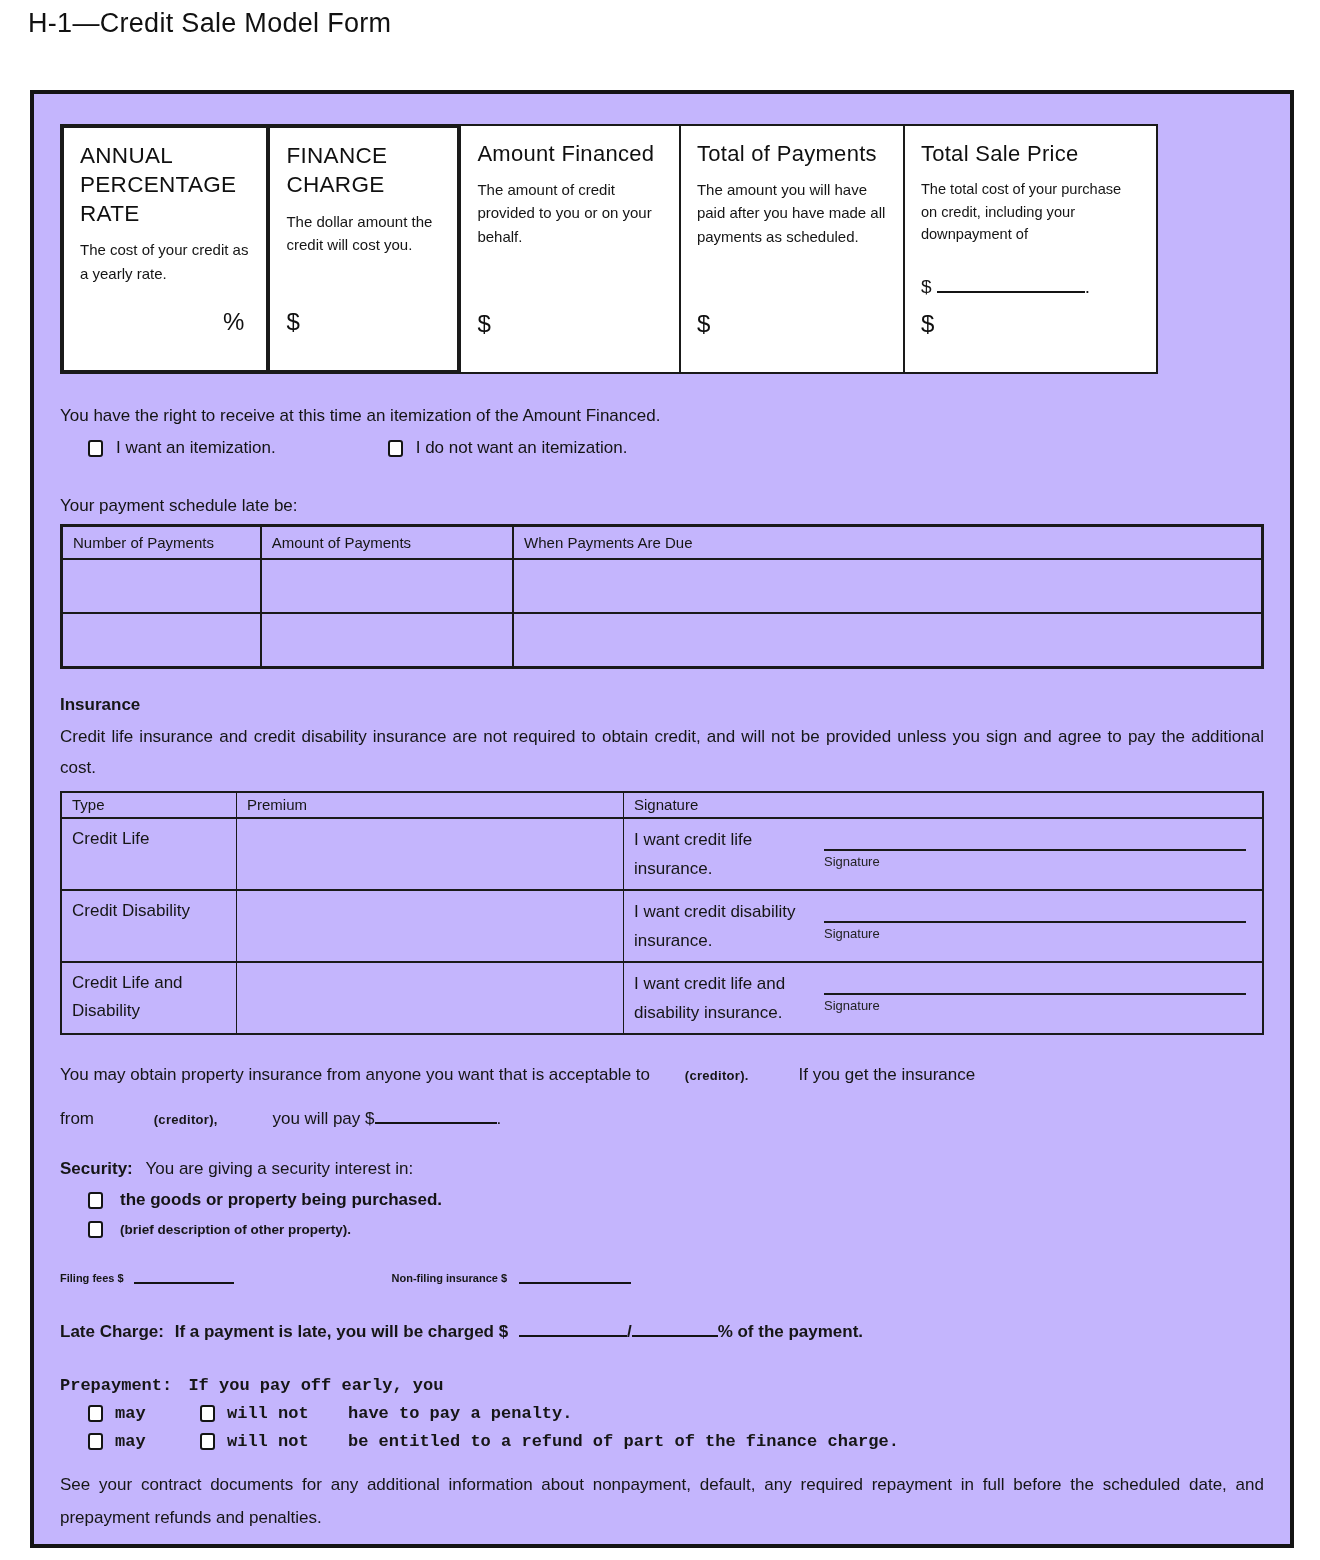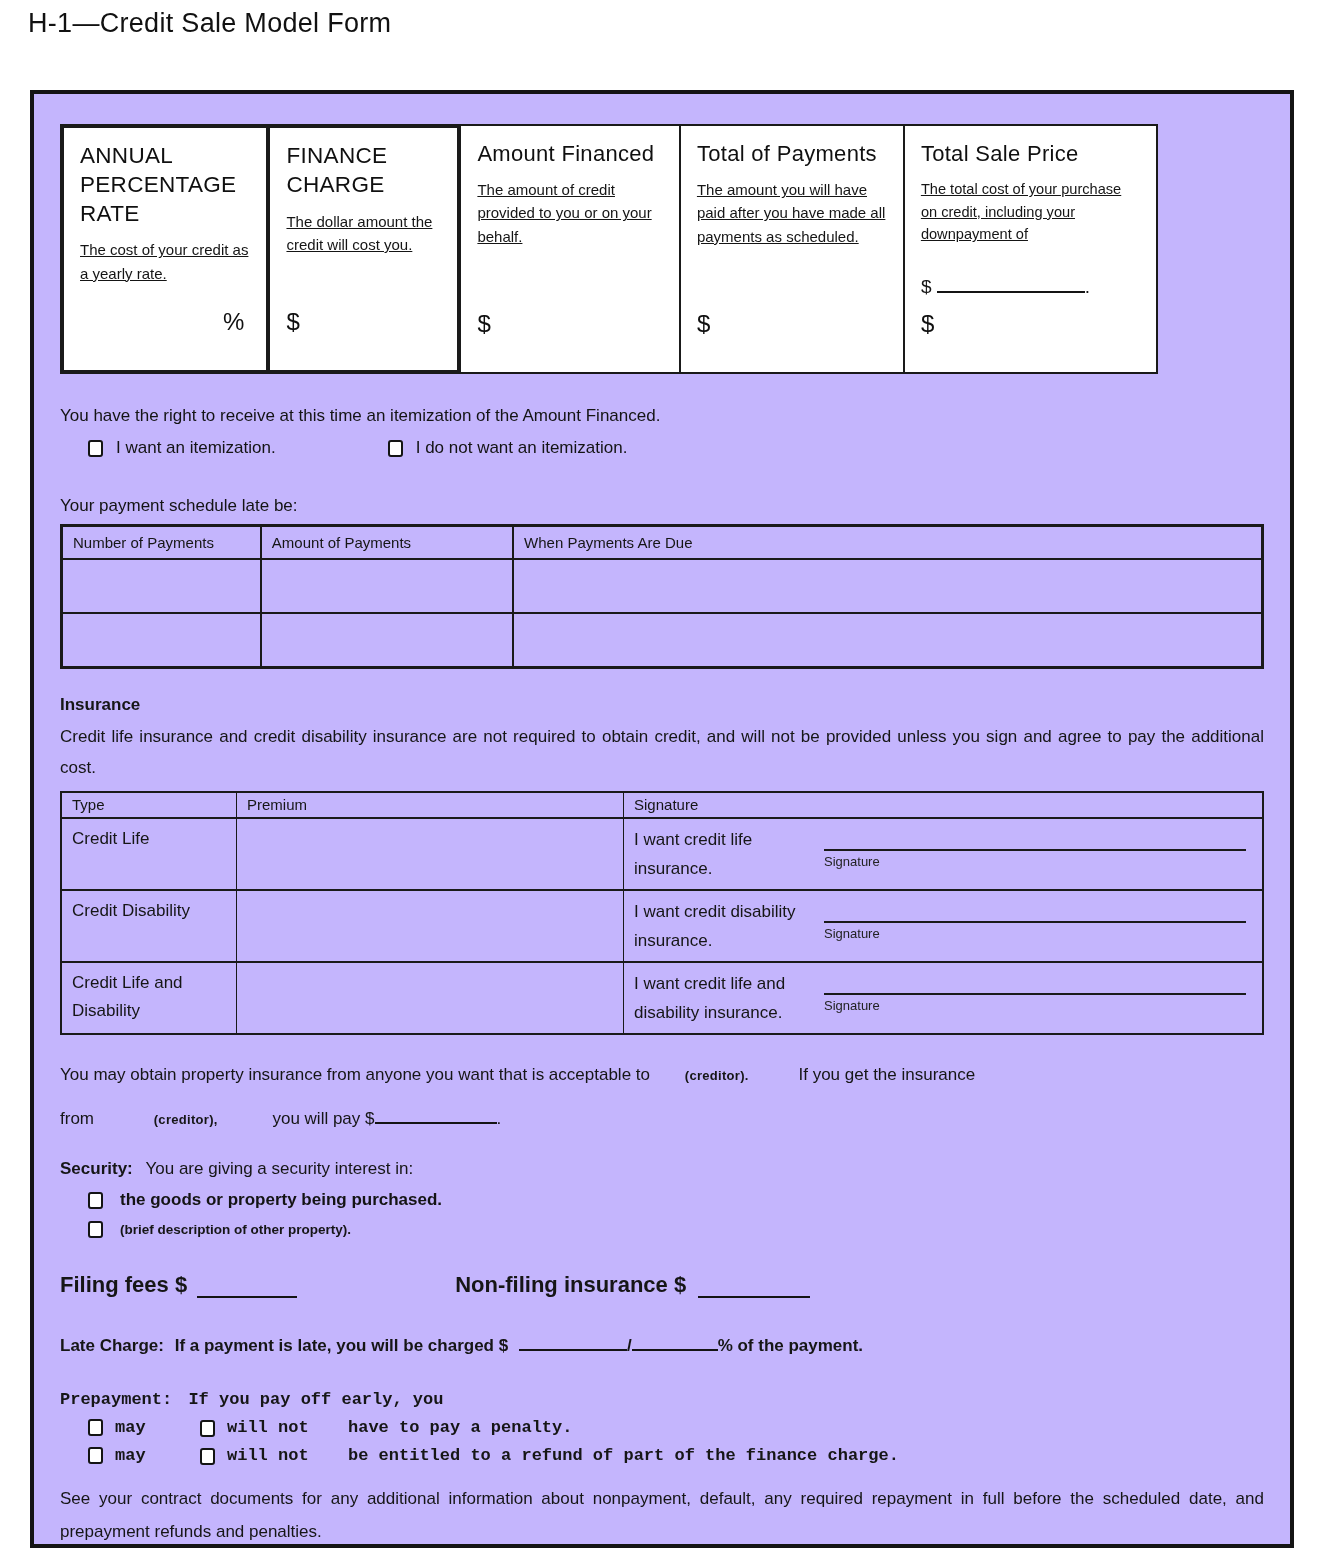--- a/index.html
+++ b/index.html
@@ -21,21 +21,21 @@
 
   
   .fed-boxes { display:flex; width:92%; margin-top:2px; }
   .fbox { position:relative; border:2px solid #1a1a1a; height:250px; padding:14px 16px; background:#fff; }
   .fbox.heavy { border-width:4px; }
   .fbox + .fbox { margin-left:-2px; }
   .fbox.heavy + .fbox.heavy { margin-left:-4px; }
   .b1 { width:19.0%; } .b2 { width:17.6%; } .b3 { width:20.0%; } .b4 { width:20.4%; } .b5 { width:23.0%; }
   .fbox-title { font-size:22px; line-height:1.28; letter-spacing:0.3px; color:#101010; }
   .fbox-title.caps { font-size:22.5px; }
-  .fbox-desc { margin-top:10px; font-size:15px; line-height:1.55; color:#151515;text-decoration:underline; }
+  .fbox-desc { margin-top:10px; font-size:15px; line-height:1.55; color:#151515; }
   .b5 .fbox-desc { font-size:14.6px; }
   .fbox-symbol { position:absolute; bottom:34px; left:16px; font-size:24px; color:#101010; }
   .fbox-symbol.right { left:auto; right:22px; }
   .downpay-line { margin-top:28px; font-size:19px; white-space:nowrap; }
 
   
   .blank { display:inline-block; border-bottom:2.5px solid #141414; height:1em; vertical-align:baseline; }
   .cb {
     display:inline-block; width:15px; height:17px; flex:0 0 15px;
     border:2.5px solid #141414; border-radius:3px; background:#fff;
@@ -80,32 +80,32 @@
   .gap55 { margin-left:55px; } .gap50 { margin-left:50px; }
 
   
   .security { margin-top:30px; }
   .sec-head { font-size:17px; }
   .sec-head b { font-weight:700; }
   .sec-opt { display:flex; align-items:center; gap:17px; margin-left:28px; margin-top:11px; font-weight:600; }
   .sec-opt .small-label { font-size:13.5px; }
 
   
-  .fees { margin-top:34px; font-size:22px; font-weight:700; display:flex; align-items:flex-end; }
+  .fees { margin-top:34px; font-size:11px; font-weight:700; display:flex; align-items:center; }
   .nonfiling { margin-left:158px; }
 
   
   .late { margin-top:36px; font-size:17px; font-weight:700; }
 
   
   .prepay { margin-top:34px; font-size:17px; font-weight:600;font-family:Liberation Mono, monospace; }
   .prepay-head b { font-weight:700; }
   .prep-row { display:flex; align-items:center; margin-top:9px; }
   .prep-c1 { display:flex; align-items:center; gap:12px; margin-left:28px; width:112px; }
-  .prep-c2 { display:flex; align-items:flex-end; gap:12px; width:148px; }
+  .prep-c2 { display:flex; align-items:center; gap:12px; width:148px; }
 
   
   .contract { margin-top:18px; font-size:17px; line-height:1.9; text-align:justify; }
 </style>
 </head>
 <body>
 
 <div class="page-title">H-1—Credit Sale Model Form</div>
 
 <div class="form-border">

